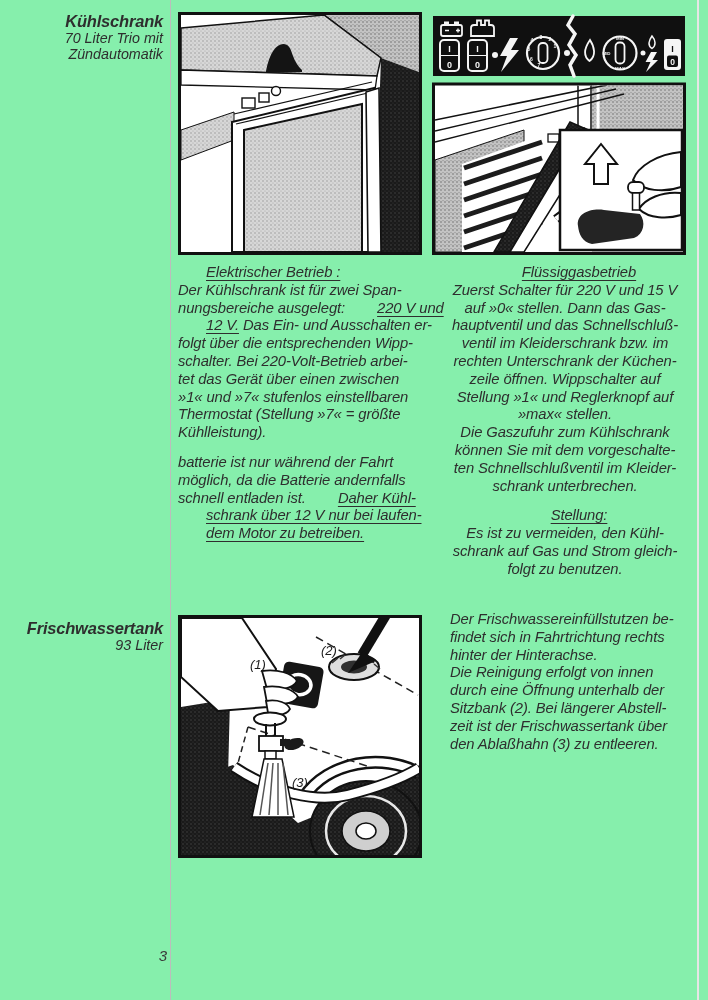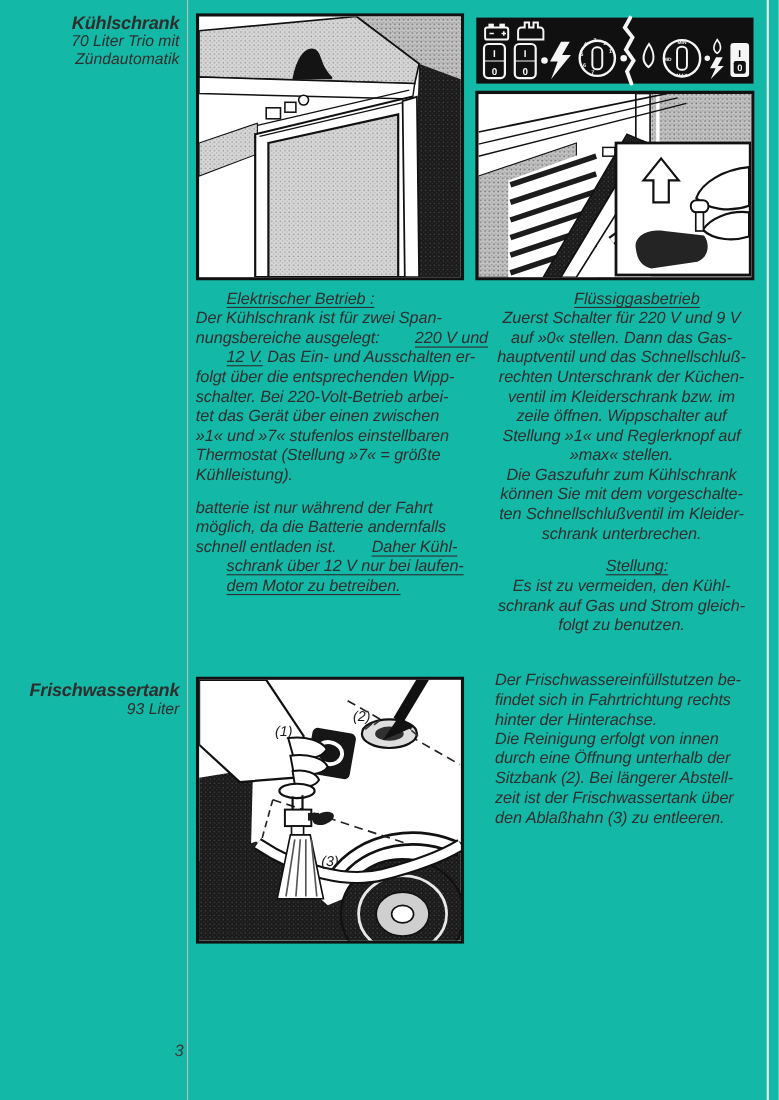--- a/index.html
+++ b/index.html
@@ -1,16 +1,16 @@
 <!DOCTYPE html>
 <html><head>
 <meta charset="utf-8">
 <style>
   html,body{margin:0;padding:0;background:#f2f2f2;}
-  .page{position:relative;width:708px;height:1000px;background:#14b8a6;
+  .page{position:relative;width:708px;height:1000px;background:#86efac;
         font-family:"Liberation Sans",sans-serif;color:#2e2e2e;overflow:hidden;margin:0 auto;}
   .margin-rule{position:absolute;left:170px;top:0;width:1px;height:1000px;background:#bcbcbc;}
   .edge-right{position:absolute;left:697px;top:0;width:2px;height:1000px;background:#e6e6e6;}
   .margin-label{position:absolute;left:0;width:163px;text-align:right;font-style:italic;line-height:16.5px;}
   .margin-label .ml-title{font-weight:bold;font-size:16.5px;letter-spacing:-0.2px;}
   .margin-label .ml-sub{font-size:14.3px;}
   .lbl-kuehlschrank{top:13px;}
   .lbl-frischwassertank{top:620px;}
   figure.panel{position:absolute;margin:0;padding:0;line-height:0;}
   .panel-fridge-front{left:178px;top:12px;}
@@ -219,25 +219,25 @@
         <div class="tline"><span>möglich, da die Batterie andernfalls</span></div>
         <div class="tline"><span>schnell entladen ist. </span><span class="und">Daher Kühl-</span></div>
         <div class="tline"><span class="und">schrank über 12 V nur bei laufen-</span></div>
         <div class="tline"><span class="und">dem Motor zu betreiben.</span></div>
       </div>
     </div>
 
   <div class="col col-gas">
       <div class="para">
         <div class="tline"><span class="und">Flüssiggasbetrieb</span></div>
-        <div class="tline"><span>Zuerst Schalter für 220 V und 9 V</span></div>
+        <div class="tline"><span>Zuerst Schalter für 220 V und 15 V</span></div>
         <div class="tline"><span>auf »0« stellen. Dann das Gas-</span></div>
         <div class="tline"><span>hauptventil und das Schnellschluß-</span></div>
+        <div class="tline"><span>ventil im Kleiderschrank bzw. im</span></div>
         <div class="tline"><span>rechten Unterschrank der Küchen-</span></div>
-        <div class="tline"><span>ventil im Kleiderschrank bzw. im</span></div>
         <div class="tline"><span>zeile öffnen. Wippschalter auf</span></div>
         <div class="tline"><span>Stellung »1« und Reglerknopf auf</span></div>
         <div class="tline"><span>»max« stellen.</span></div>
         <div class="tline"><span>Die Gaszufuhr zum Kühlschrank</span></div>
         <div class="tline"><span>können Sie mit dem vorgeschalte-</span></div>
         <div class="tline"><span>ten Schnellschlußventil im Kleider-</span></div>
         <div class="tline"><span>schrank unterbrechen.</span></div>
       </div>
       <div class="para">
         <div class="tline"><span class="und">Stellung:</span></div>

